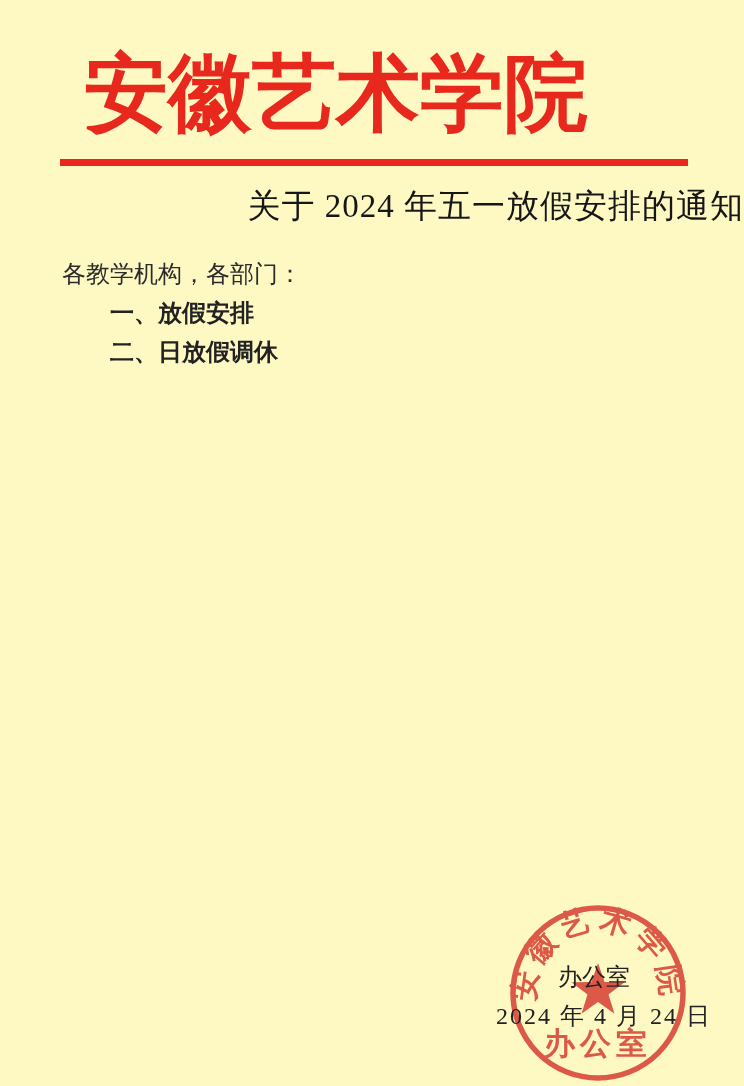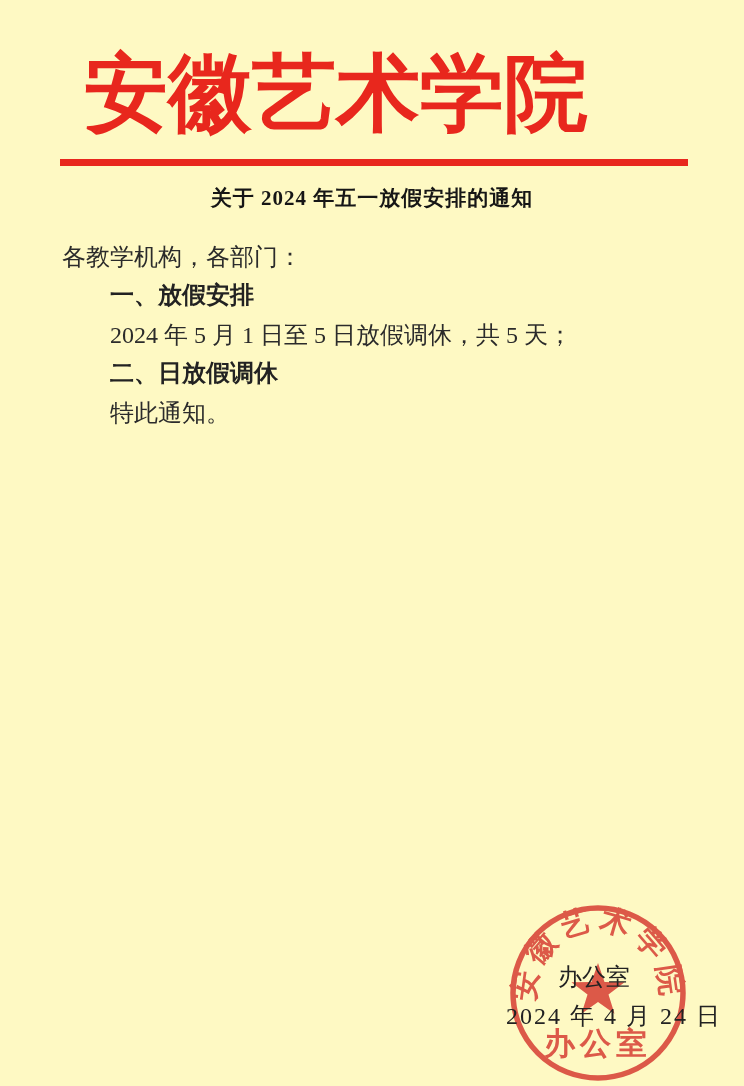--- a/index.html
+++ b/index.html
@@ -28,58 +28,58 @@
     white-space: nowrap;
   }
   .red-line {
     margin: 16px 56px 0 60px;
     height: 7px;
     background: #e8271d;
   }
   
   .doc-title {
     margin-top: 18px;
-    text-align: center;
-    font-size: 21px;
-    font-weight: bold;
+    text-align: right;
+    font-size: 33px;
+    font-weight: normal;
     color: #161616;
     letter-spacing: 1px;
   }
   
   .doc-body {
     margin: 26px 58px 14px 62px;
     font-size: 24px;
     line-height: 39px;
     text-align: justify;
     text-justify: inter-ideograph;
   }
   .doc-body p { margin: 0; text-indent: 2em; }
   .doc-body p.salutation { text-indent: 0; }
   .section-heading {
     margin: 0;
     text-indent: 2em;
     font-size: 24px;
     line-height: 39px;
     font-weight: bold;
-    font-family: Liberation Mono, monospace;
+    font-family: Liberation Serif, serif;
     color: #222;
   }
   
   .signature {
     position: absolute;
     top: 958px;
     right: 52px;
     width: 196px;
     text-align: center;
     font-size: 24px;
     line-height: 39px;
     color: #222;
     z-index: 2;
   }
-  .signature .sig-date { letter-spacing: 2px; white-space: nowrap; margin-left: 10px; }
+  .signature .sig-date { letter-spacing: 2px; white-space: nowrap; }
   .seal {
     position: absolute;
     left: 506px;
     top: 901px;
     width: 184px;
     height: 184px;
     z-index: 1;
     opacity: 0.82;
   }
   .seal text {
@@ -95,23 +95,21 @@
 
   <div class="school-name">安徽艺术学院</div>
 
   <div class="red-line"></div>
 
   <div class="doc-title">关于 2024 年五一放假安排的通知</div>
 
   <div class="doc-body">
     <p class="salutation">各教学机构，各部门：</p>
     <p class="section-heading">一、放假安排</p>
-    <p>2024 年 5 月 1 日至 5 日放假调休，共 5 天；</p>
     <p class="section-heading">二、日放假调休</p>
-    <p>特此通知。</p>
   </div>
 
   <svg class="seal" viewBox="0 0 184 184">
     <circle cx="92" cy="92" r="85" fill="none" stroke="#d5372e" stroke-width="5.5"></circle>
     <path id="sealArc" d="M 34.9 118.6 A 63 63 0 1 1 149.1 118.6" fill="none"></path>
     <text font-size="30" letter-spacing="6">
       <textPath href="#sealArc" startOffset="50%" text-anchor="middle">安徽艺术学院</textPath>
     </text>
     <polygon fill="#d5372e" points="92,62 98.5,81.1 118.6,81.3 102.5,93.4 108.5,112.7 92,101 75.5,112.7 81.5,93.4 65.4,81.3 85.5,81.1"></polygon>
     <text x="92" y="153" font-size="31" letter-spacing="5" text-anchor="middle">办公室</text>

